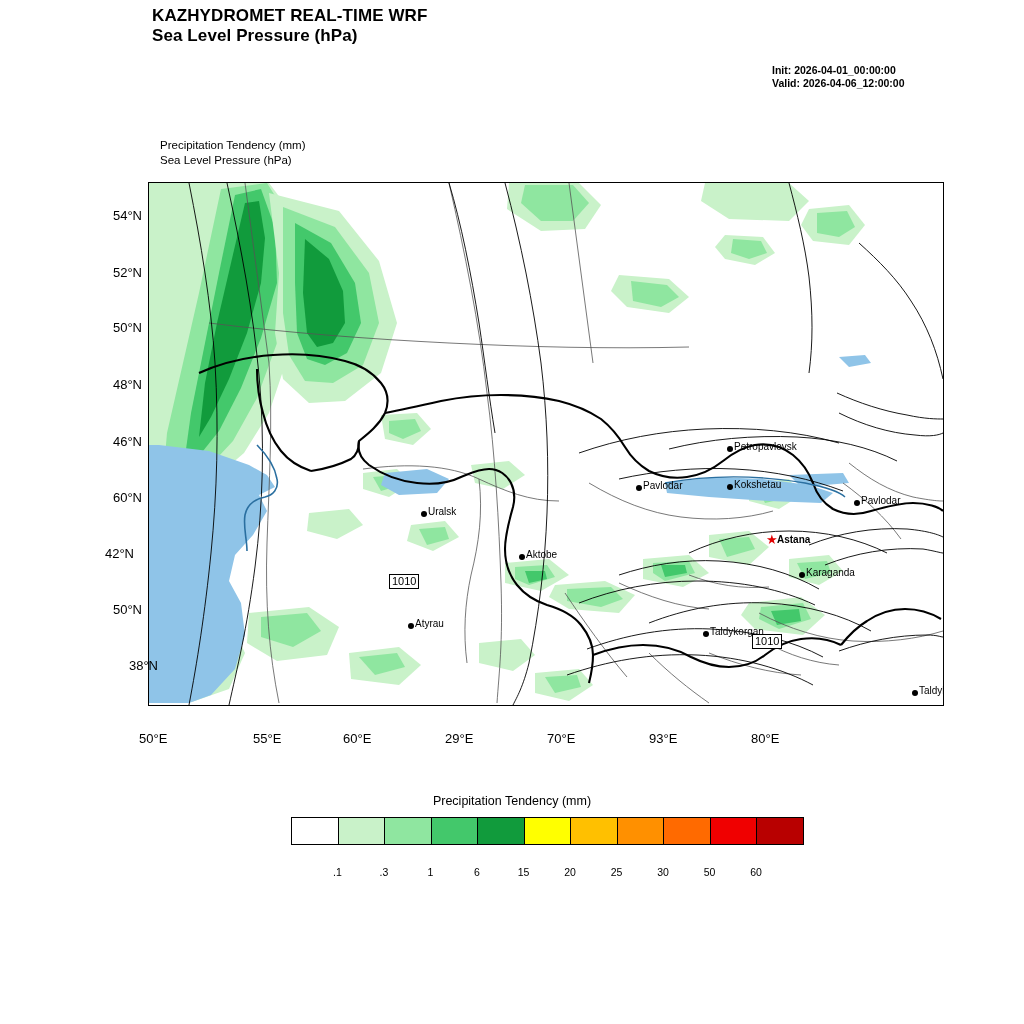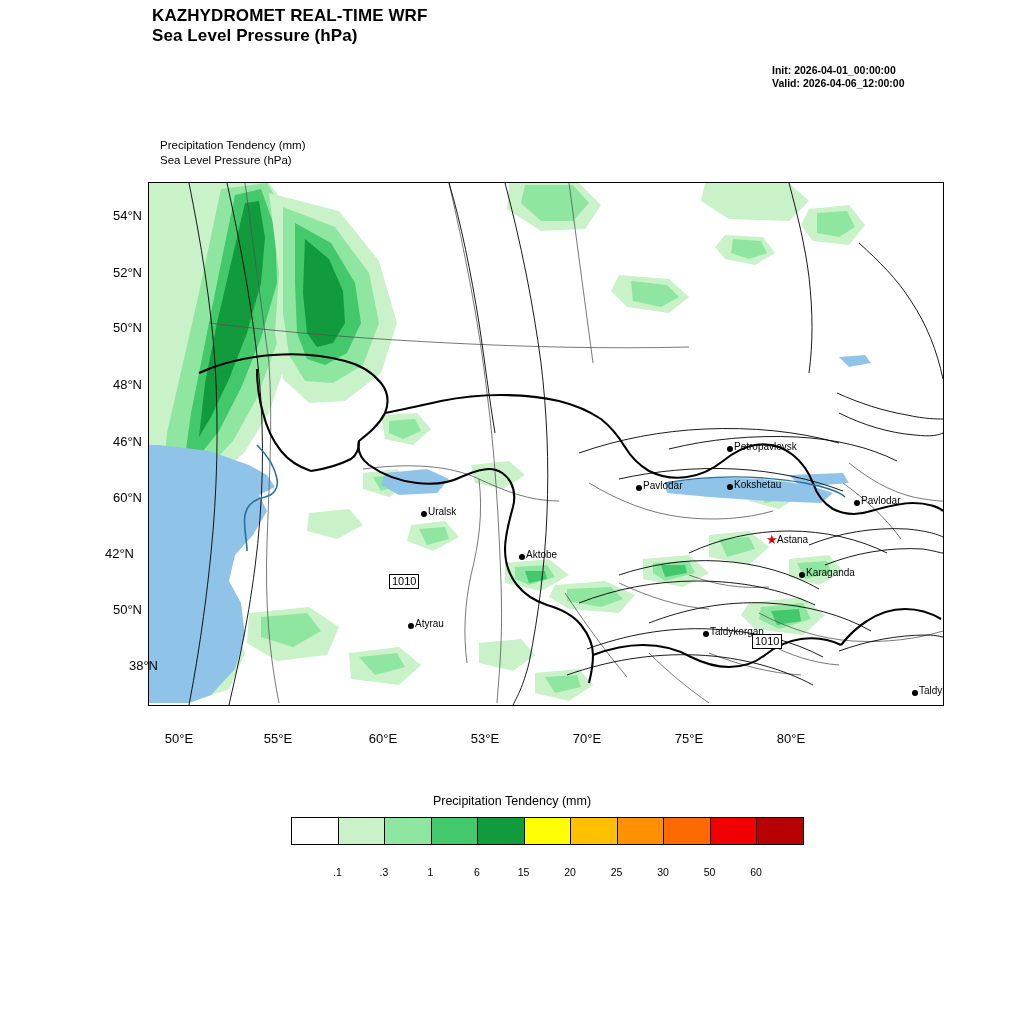--- a/index.html
+++ b/index.html
@@ -26,35 +26,35 @@
     left:148px;top:182px;width:796px;height:524px;
     border:1px solid #000;
     box-sizing:border-box;
     overflow:hidden;
     background:#ffffff;
   }
   #mapsvg{position:absolute;left:0;top:0;}
 
   
   .ylab{font-size:13px;text-align:right;width:70px;}
-  .xlab{font-size:13px;text-align:center;width:80px;}
+  .xlab{font-size:13px;text-align:left;width:80px;}
 
   
   #cbtitle{left:0;top:794px;width:1024px;text-align:center;font-size:12.5px;}
   #cbar{left:291px;top:817px;width:511px;height:26px;display:flex;border:1px solid #000;box-sizing:content-box;}
   #cbar div{flex:1 1 0;height:26px;border-right:1px solid #000;box-sizing:border-box;}
   #cbar div:last-child{border-right:none;}
   #cbticks{left:291px;top:866px;width:513px;height:14px;}
   #cbticks span{position:absolute;font-size:10.5px;transform:translateX(-50%);}
 
   
   .city{position:absolute;}
   .dot{position:absolute;width:6px;height:6px;border-radius:50%;background:#000;left:0;top:0;}
   .cname{position:absolute;left:7px;top:-5px;font-size:10px;white-space:nowrap;}
-  .capital .cname{font-weight:normal;}
+  .capital .cname{font-weight:bold;}
   .star{position:absolute;left:-4px;top:-6px;color:#e00000;font-size:13px;line-height:13px;}
 
   
   .isolab{position:absolute;font-size:11px;background:#fff;border:1px solid #000;padding:0 2px;line-height:13px;}
 </style>
 </head>
 <body>
 
 <div id="header" class="abs">
   <div class="line">KAZHYDROMET REAL-TIME WRF</div>
@@ -310,25 +310,25 @@
 <div class="abs ylab" style="left:72px;top:265px">52°N</div>
 <div class="abs ylab" style="left:72px;top:320px">50°N</div>
 <div class="abs ylab" style="left:72px;top:377px">48°N</div>
 <div class="abs ylab" style="left:72px;top:434px">46°N</div>
 <div class="abs ylab" style="left:72px;top:490px">60°N</div>
 <div class="abs ylab" style="left:64px;top:546px">42°N</div>
 <div class="abs ylab" style="left:72px;top:602px">50°N</div>
 <div class="abs ylab" style="left:88px;top:658px">38°N</div>
 
 <div class="abs xlab" style="left:139px;top:731px">50°E</div>
-<div class="abs xlab" style="left:238px;top:731px">55°E</div>
+<div class="abs xlab" style="left:253px;top:731px">55°E</div>
 <div class="abs xlab" style="left:343px;top:731px">60°E</div>
-<div class="abs xlab" style="left:445px;top:731px">53°E</div>
+<div class="abs xlab" style="left:445px;top:731px">29°E</div>
 <div class="abs xlab" style="left:547px;top:731px">70°E</div>
-<div class="abs xlab" style="left:649px;top:731px">75°E</div>
+<div class="abs xlab" style="left:649px;top:731px">93°E</div>
 <div class="abs xlab" style="left:751px;top:731px">80°E</div>
 
 <div id="cbtitle" class="abs">Precipitation Tendency (mm)</div>
 
 <div id="cbar" class="abs">
   <div style="background:#ffffff"></div>
   <div style="background:#c9f2c9"></div>
   <div style="background:#8fe6a0"></div>
   <div style="background:#43c86b"></div>
   <div style="background:#119b3c"></div>

